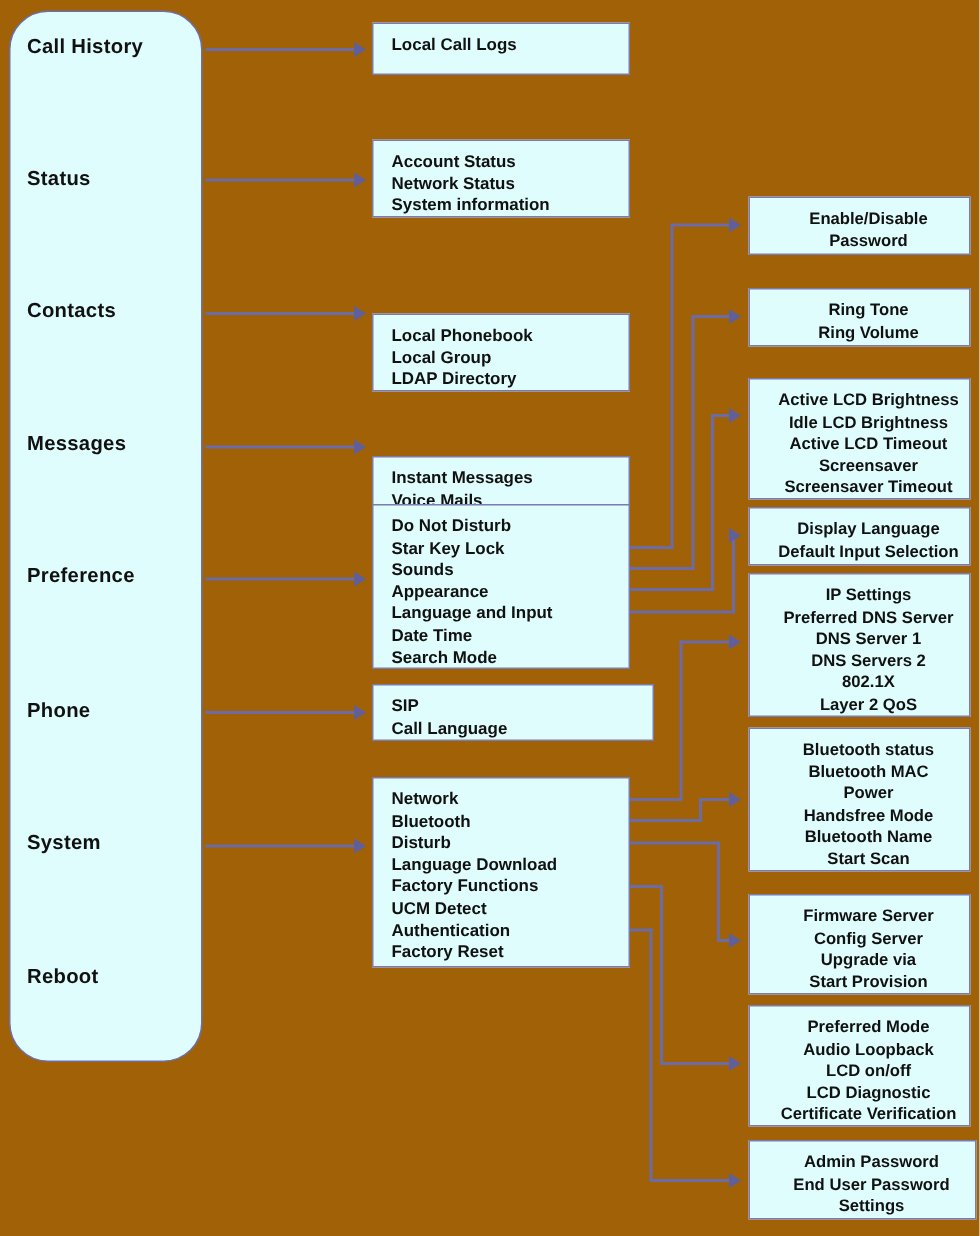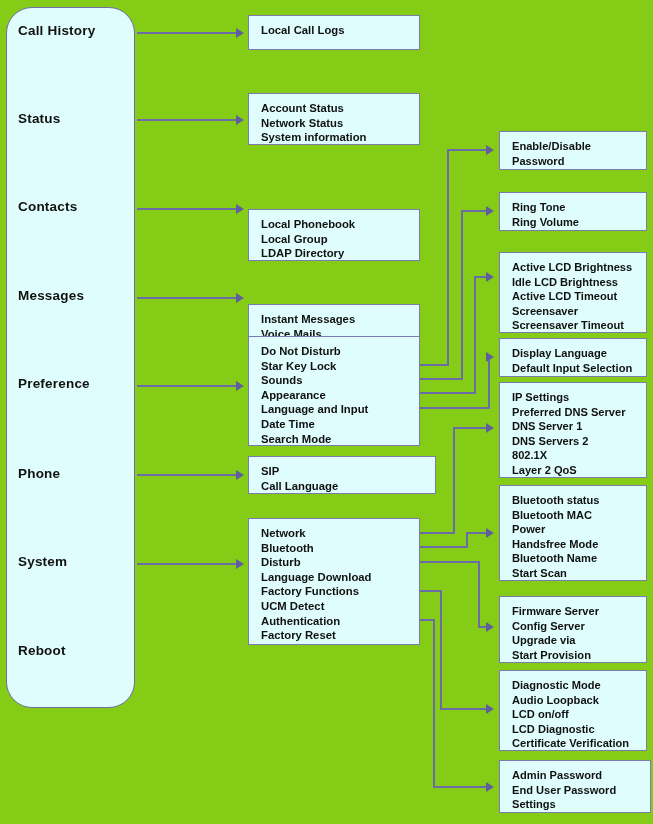--- a/index.html
+++ b/index.html
@@ -4,21 +4,21 @@
 <style>
   html,body{margin:0;padding:0;background:#ffffff;}
   body{
     font-family:"Liberation Sans","DejaVu Sans",sans-serif;
     -webkit-font-smoothing:antialiased;
   }
   #canvas{
     position:relative;
     width:653px;
     height:824px;
-    background:#84cc16;
+    background:#a16207;
     overflow:hidden;
   }
   .sidebar{
     position:absolute;
     left:6px; top:7px;
     width:129px; height:701px;
     background:#e0fdfd;
     border:1.4px solid #6e6ea8;
     border-radius:26px;
     box-sizing:border-box;
@@ -39,21 +39,21 @@
     box-sizing:border-box;
     padding:7px 0 7px 12px;
   }
   .mbox .line, .rbox .line{
     font-size:11.3px;
     font-weight:bold;
     color:#111111;
     line-height:14.6px;
     white-space:nowrap;
   }
-  .rbox .line{ font-size:11.1px; }
+  .rbox .line{ font-size:11.1px;text-align:center; }
   
   .hseg, .vseg{
     position:absolute;
     background:#6b6ba5;
   }
   .hseg{ height:1.6px; }
   .vseg{ width:1.6px; }
   .arrow{
     position:absolute;
     width:0;height:0;
@@ -233,21 +233,21 @@
   </div>
 
   <div class="rbox" style="left:499px; top:596px; width:148px; height:67px;">
     <div class="line">Firmware Server</div>
     <div class="line">Config Server</div>
     <div class="line">Upgrade via</div>
     <div class="line">Start Provision</div>
   </div>
 
   <div class="rbox" style="left:499px; top:670px; width:148px; height:81px;">
-    <div class="line">Diagnostic Mode</div>
+    <div class="line">Preferred Mode</div>
     <div class="line">Audio Loopback</div>
     <div class="line">LCD on/off</div>
     <div class="line">LCD Diagnostic</div>
     <div class="line">Certificate Verification</div>
   </div>
 
   <div class="rbox" style="left:499px; top:760px; width:152px; height:53px;">
     <div class="line">Admin Password</div>
     <div class="line">End User Password</div>
     <div class="line">Settings</div>

